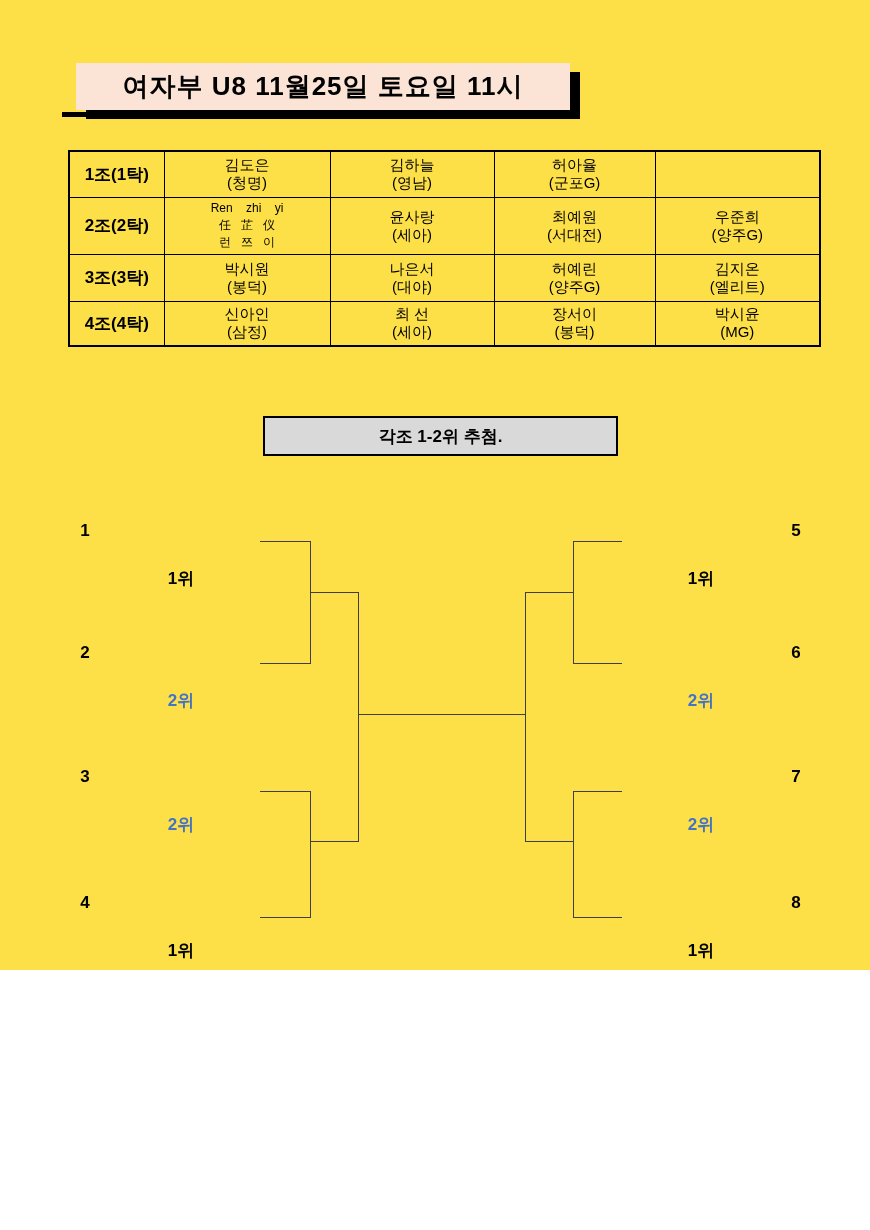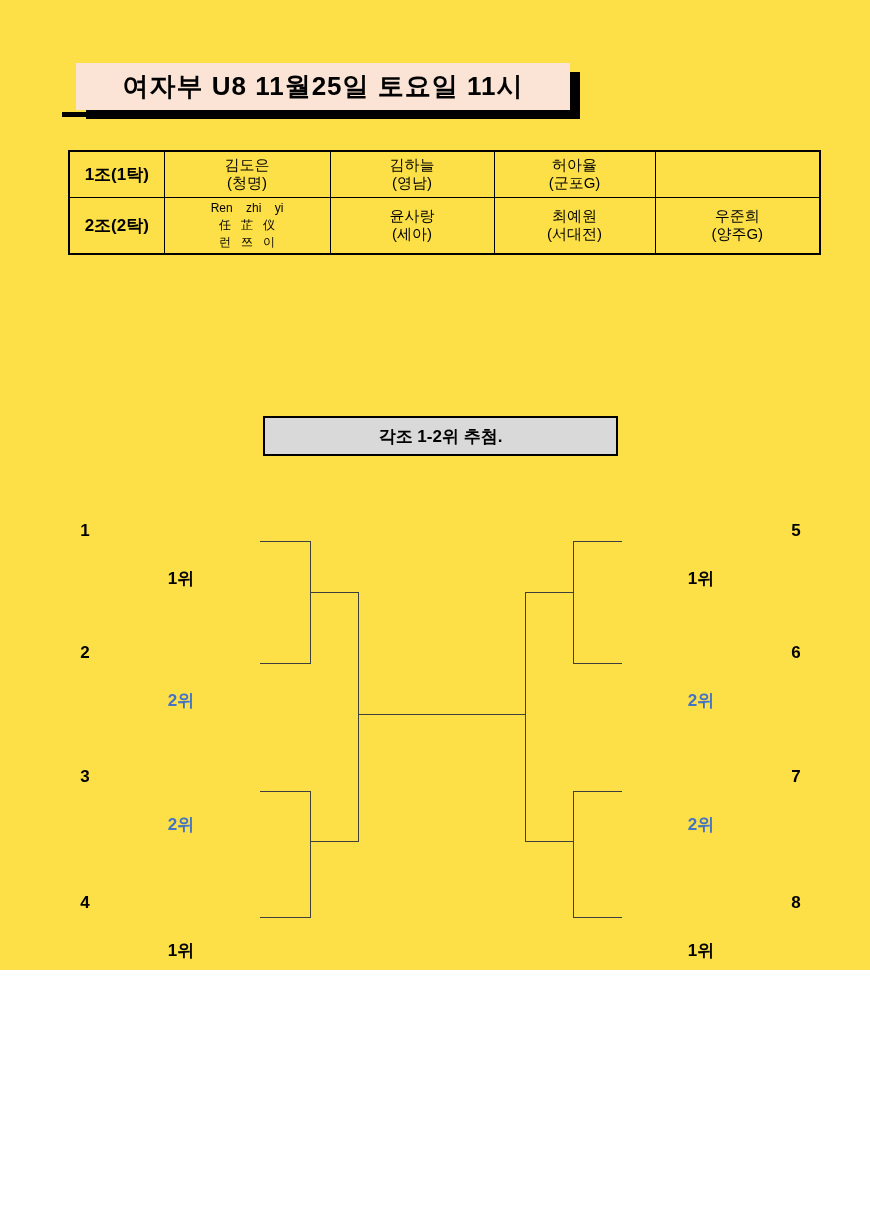--- a/index.html
+++ b/index.html
@@ -115,20 +115,58 @@
       </td>
       <td>
         <div class="ln">최예원</div>
         <div class="ln">(서대전)</div>
       </td>
       <td>
         <div class="ln">우준희</div>
         <div class="ln">(양주G)</div>
       </td>
     </tr>
+    <tr class="row-3">
+      <td class="group-cell">3조(3탁)</td>
+      <td>
+        <div class="ln">박시원</div>
+        <div class="ln">(봉덕)</div>
+      </td>
+      <td>
+        <div class="ln">나은서</div>
+        <div class="ln">(대야)</div>
+      </td>
+      <td>
+        <div class="ln">허예린</div>
+        <div class="ln">(양주G)</div>
+      </td>
+      <td>
+        <div class="ln">김지온</div>
+        <div class="ln">(엘리트)</div>
+      </td>
+    </tr>
+    <tr class="row-4">
+      <td class="group-cell">4조(4탁)</td>
+      <td>
+        <div class="ln">신아인</div>
+        <div class="ln">(삼정)</div>
+      </td>
+      <td>
+        <div class="ln">최 선</div>
+        <div class="ln">(세아)</div>
+      </td>
+      <td>
+        <div class="ln">장서이</div>
+        <div class="ln">(봉덕)</div>
+      </td>
+      <td>
+        <div class="ln">박시윤</div>
+        <div class="ln">(MG)</div>
+      </td>
+    </tr>
   </tbody>
     </table>
 
   <div class="notice-box">
     <span>각조 1-2위 추첨.</span>
   </div>
 
   <span class="seed-num" style="left:75px; top:520px;">1</span>
   <span class="seed-num" style="left:75px; top:642px;">2</span>
   <span class="seed-num" style="left:75px; top:766px;">3</span>

